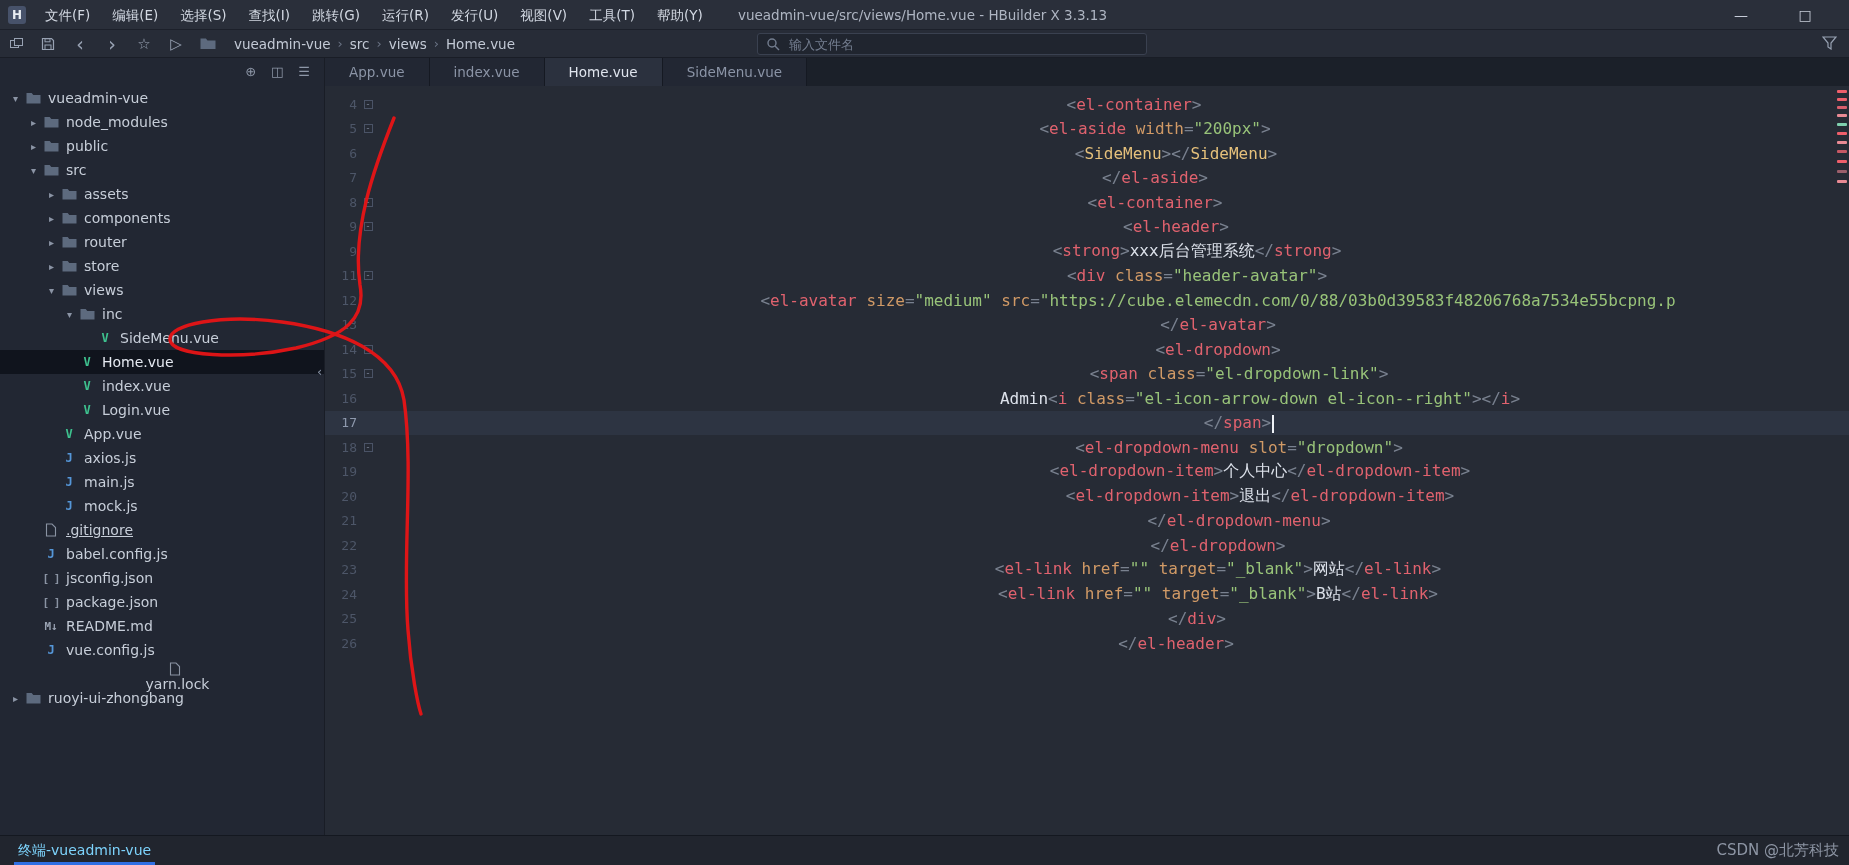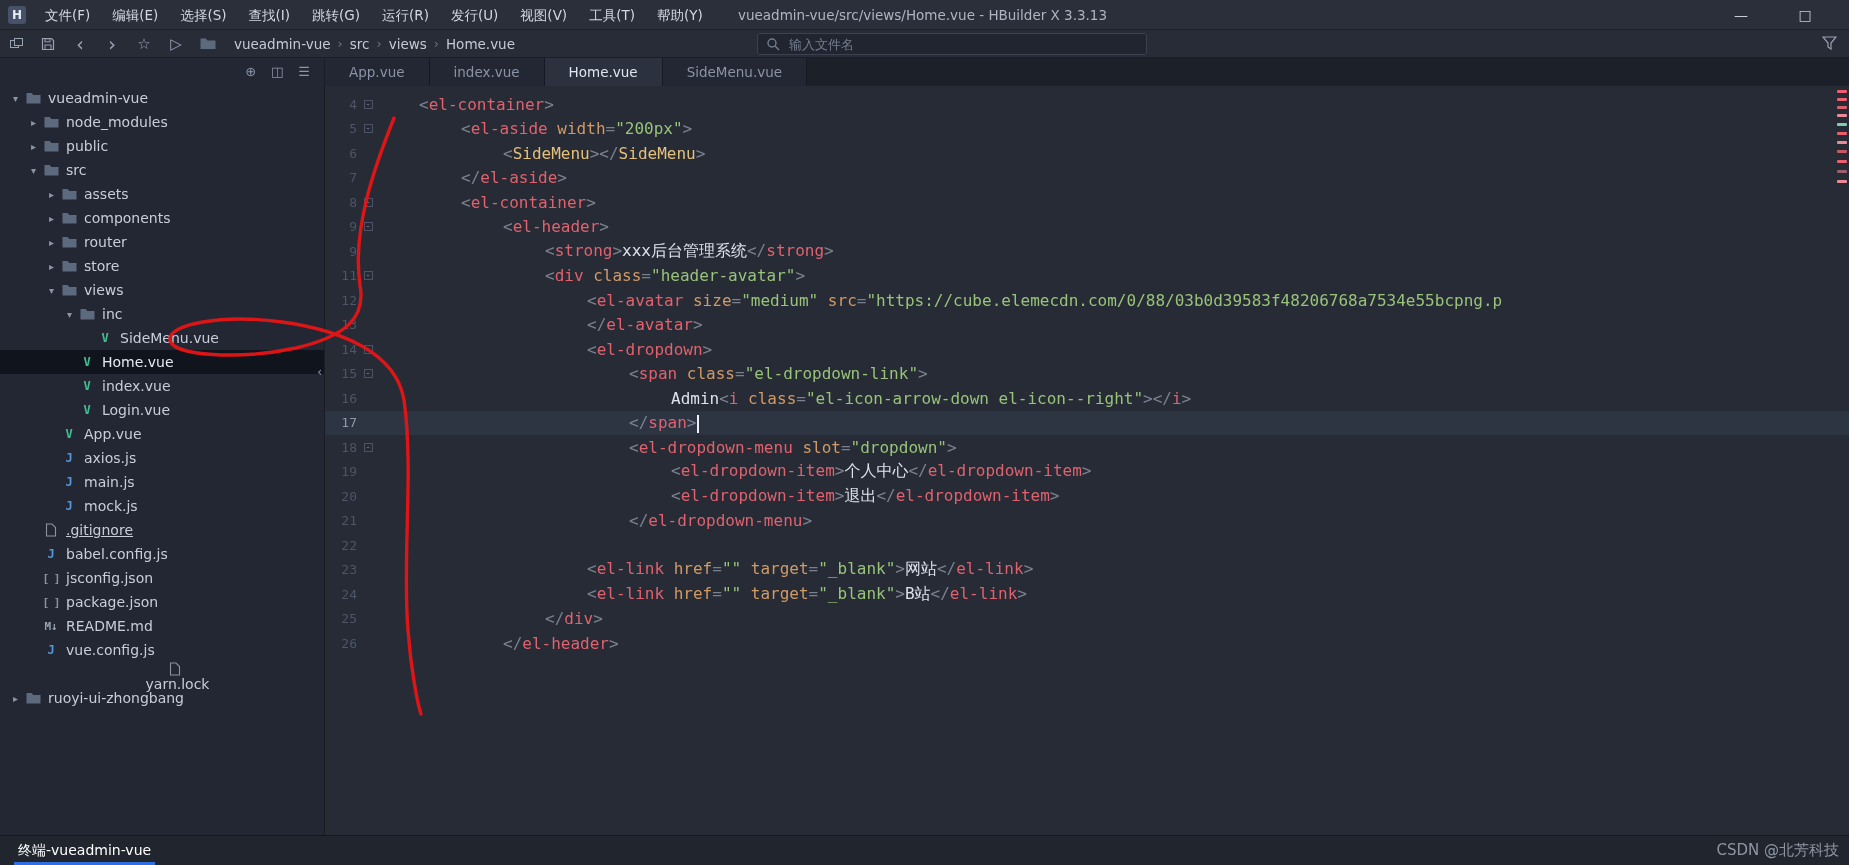--- a/index.html
+++ b/index.html
@@ -57,37 +57,37 @@
   .tab { padding:0 24px; display:flex; align-items:center; font-size:13.5px; color:#8b94a6; background:#222733; border-right:1px solid #151922; cursor:default; }
   .tab.active { background:#2b313e; color:#e0e5ee; }
 
   .code { flex:1; position:relative; overflow:hidden; padding-top:6px; font-family:"DejaVu Sans Mono", "Liberation Mono", monospace; font-size:16px; }
   .code-line { height:24.5px; display:flex; align-items:center; white-space:pre; overflow:hidden; }
   .code-line.current { background:#2d3442; }
   .lnum { width:34px; flex:none; text-align:right; color:#4d5668; font-size:13px; padding-right:2px; }
   .code-line.current .lnum { color:#8e99ad; }
   .fold { width:18px; flex:none; display:flex; justify-content:center; align-items:center; }
   .fbox { width:9px; height:9px; border:1px solid #4a5366; color:#7b8496; font-size:9px; line-height:7px; text-align:center; background:#262b35; }
-  .ltext { flex:1; overflow:hidden; color:#dce1ea; }
+  .ltext { flex:1; overflow:hidden; color:#dce1ea;text-align:center; }
   .tk-p { color:#79818f; }
   .tk-t { color:#e0626e; }
   .tk-c { color:#e5c07b; }
   .tk-a { color:#d19a66; }
   .tk-s { color:#98c379; }
   .tk-x { color:#dce1ea; }
   .caret { display:inline-block; width:2px; height:18px; background:#eef1f6; vertical-align:middle; margin-left:1px; }
 
   .ruler { position:absolute; right:0; top:0; width:14px; height:100%; }
   .mark { position:absolute; right:2px; width:10px; height:3px; border-radius:1px; }
 
   .collapse-handle { position:absolute; left:317px; top:306px; color:#8892a4; font-size:13px; z-index:5; cursor:default; }
 
   
   .statusbar { height:30px; flex:none; background:#21252e; border-top:1px solid #141820; display:flex; align-items:center; justify-content:space-between; padding:0 10px 0 14px; }
-  .term { position:relative; height:100%; display:flex; align-items:center; color:#ffffff; font-size:14px; padding:0 4px; cursor:default; }
+  .term { position:relative; height:100%; display:flex; align-items:center; color:#7dd3fc; font-size:14px; padding:0 4px; cursor:default; }
   .term-underline { position:absolute; left:0; right:0; bottom:0; height:3px; background:#2f6fe4; }
   .watermark { color:#8d95a4; font-size:15px; }
 
   
   .overlay { position:absolute; inset:0; z-index:50; pointer-events:none; }
 
   svg.icon { display:block; }
 </style>
 </head>
 <body>
@@ -403,21 +403,21 @@
             <div class="code-line"><span class="lnum">12</span><span class="fold"></span><span class="ltext" style="padding-left: 210px;"><span class="tk-p">&lt;</span><span class="tk-t">el-avatar</span><span class="tk-x"> </span><span class="tk-a">size</span><span class="tk-p">=</span><span class="tk-s">"medium"</span><span class="tk-x"> </span><span class="tk-a">src</span><span class="tk-p">=</span><span class="tk-s">"https://cube.elemecdn.com/0/88/03b0d39583f48206768a7534e55bcpng.p</span></span></div>
             <div class="code-line"><span class="lnum">13</span><span class="fold"></span><span class="ltext" style="padding-left: 210px;"><span class="tk-p">&lt;/</span><span class="tk-t">el-avatar</span><span class="tk-p">&gt;</span></span></div>
             <div class="code-line"><span class="lnum">14</span><span class="fold"><span class="fbox">-</span></span><span class="ltext" style="padding-left: 210px;"><span class="tk-p">&lt;</span><span class="tk-t">el-dropdown</span><span class="tk-p">&gt;</span></span></div>
             <div class="code-line"><span class="lnum">15</span><span class="fold"><span class="fbox">-</span></span><span class="ltext" style="padding-left: 252px;"><span class="tk-p">&lt;</span><span class="tk-t">span</span><span class="tk-x"> </span><span class="tk-a">class</span><span class="tk-p">=</span><span class="tk-s">"el-dropdown-link"</span><span class="tk-p">&gt;</span></span></div>
             <div class="code-line"><span class="lnum">16</span><span class="fold"></span><span class="ltext" style="padding-left: 294px;"><span class="tk-x">Admin</span><span class="tk-p">&lt;</span><span class="tk-t">i</span><span class="tk-x"> </span><span class="tk-a">class</span><span class="tk-p">=</span><span class="tk-s">"el-icon-arrow-down el-icon--right"</span><span class="tk-p">&gt;&lt;/</span><span class="tk-t">i</span><span class="tk-p">&gt;</span></span></div>
             <div class="code-line current"><span class="lnum">17</span><span class="fold"></span><span class="ltext" style="padding-left: 252px;"><span class="tk-p">&lt;/</span><span class="tk-t">span</span><span class="tk-p">&gt;</span><span class="caret"></span></span></div>
             <div class="code-line"><span class="lnum">18</span><span class="fold"><span class="fbox">-</span></span><span class="ltext" style="padding-left: 252px;"><span class="tk-p">&lt;</span><span class="tk-t">el-dropdown-menu</span><span class="tk-x"> </span><span class="tk-a">slot</span><span class="tk-p">=</span><span class="tk-s">"dropdown"</span><span class="tk-p">&gt;</span></span></div>
             <div class="code-line"><span class="lnum">19</span><span class="fold"></span><span class="ltext" style="padding-left: 294px;"><span class="tk-p">&lt;</span><span class="tk-t">el-dropdown-item</span><span class="tk-p">&gt;</span><span class="tk-x">个人中心</span><span class="tk-p">&lt;/</span><span class="tk-t">el-dropdown-item</span><span class="tk-p">&gt;</span></span></div>
             <div class="code-line"><span class="lnum">20</span><span class="fold"></span><span class="ltext" style="padding-left: 294px;"><span class="tk-p">&lt;</span><span class="tk-t">el-dropdown-item</span><span class="tk-p">&gt;</span><span class="tk-x">退出</span><span class="tk-p">&lt;/</span><span class="tk-t">el-dropdown-item</span><span class="tk-p">&gt;</span></span></div>
             <div class="code-line"><span class="lnum">21</span><span class="fold"></span><span class="ltext" style="padding-left: 252px;"><span class="tk-p">&lt;/</span><span class="tk-t">el-dropdown-menu</span><span class="tk-p">&gt;</span></span></div>
-            <div class="code-line"><span class="lnum">22</span><span class="fold"></span></div>
+            <div class="code-line"><span class="lnum">22</span><span class="fold"></span><span class="ltext" style="padding-left: 210px;"><span class="tk-p">&lt;/</span><span class="tk-t">el-dropdown</span><span class="tk-p">&gt;</span></span></div>
             <div class="code-line"><span class="lnum">23</span><span class="fold"></span><span class="ltext" style="padding-left: 210px;"><span class="tk-p">&lt;</span><span class="tk-t">el-link</span><span class="tk-x"> </span><span class="tk-a">href</span><span class="tk-p">=</span><span class="tk-s">""</span><span class="tk-x"> </span><span class="tk-a">target</span><span class="tk-p">=</span><span class="tk-s">"_blank"</span><span class="tk-p">&gt;</span><span class="tk-x">网站</span><span class="tk-p">&lt;/</span><span class="tk-t">el-link</span><span class="tk-p">&gt;</span></span></div>
             <div class="code-line"><span class="lnum">24</span><span class="fold"></span><span class="ltext" style="padding-left: 210px;"><span class="tk-p">&lt;</span><span class="tk-t">el-link</span><span class="tk-x"> </span><span class="tk-a">href</span><span class="tk-p">=</span><span class="tk-s">""</span><span class="tk-x"> </span><span class="tk-a">target</span><span class="tk-p">=</span><span class="tk-s">"_blank"</span><span class="tk-p">&gt;</span><span class="tk-x">B站</span><span class="tk-p">&lt;/</span><span class="tk-t">el-link</span><span class="tk-p">&gt;</span></span></div>
             <div class="code-line"><span class="lnum">25</span><span class="fold"></span><span class="ltext" style="padding-left: 168px;"><span class="tk-p">&lt;/</span><span class="tk-t">div</span><span class="tk-p">&gt;</span></span></div>
             <div class="code-line"><span class="lnum">26</span><span class="fold"></span><span class="ltext" style="padding-left: 126px;"><span class="tk-p">&lt;/</span><span class="tk-t">el-header</span><span class="tk-p">&gt;</span></span></div>
           </div>
         <div class="ruler">
             <div class="mark" style="top: 4px; background: rgb(239, 95, 107);"></div>
             <div class="mark" style="top: 12px; background: rgb(239, 95, 107);"></div>
             <div class="mark" style="top: 20px; background: rgb(217, 95, 109);"></div>
             <div class="mark" style="top: 28px; background: rgb(233, 138, 148);"></div>

